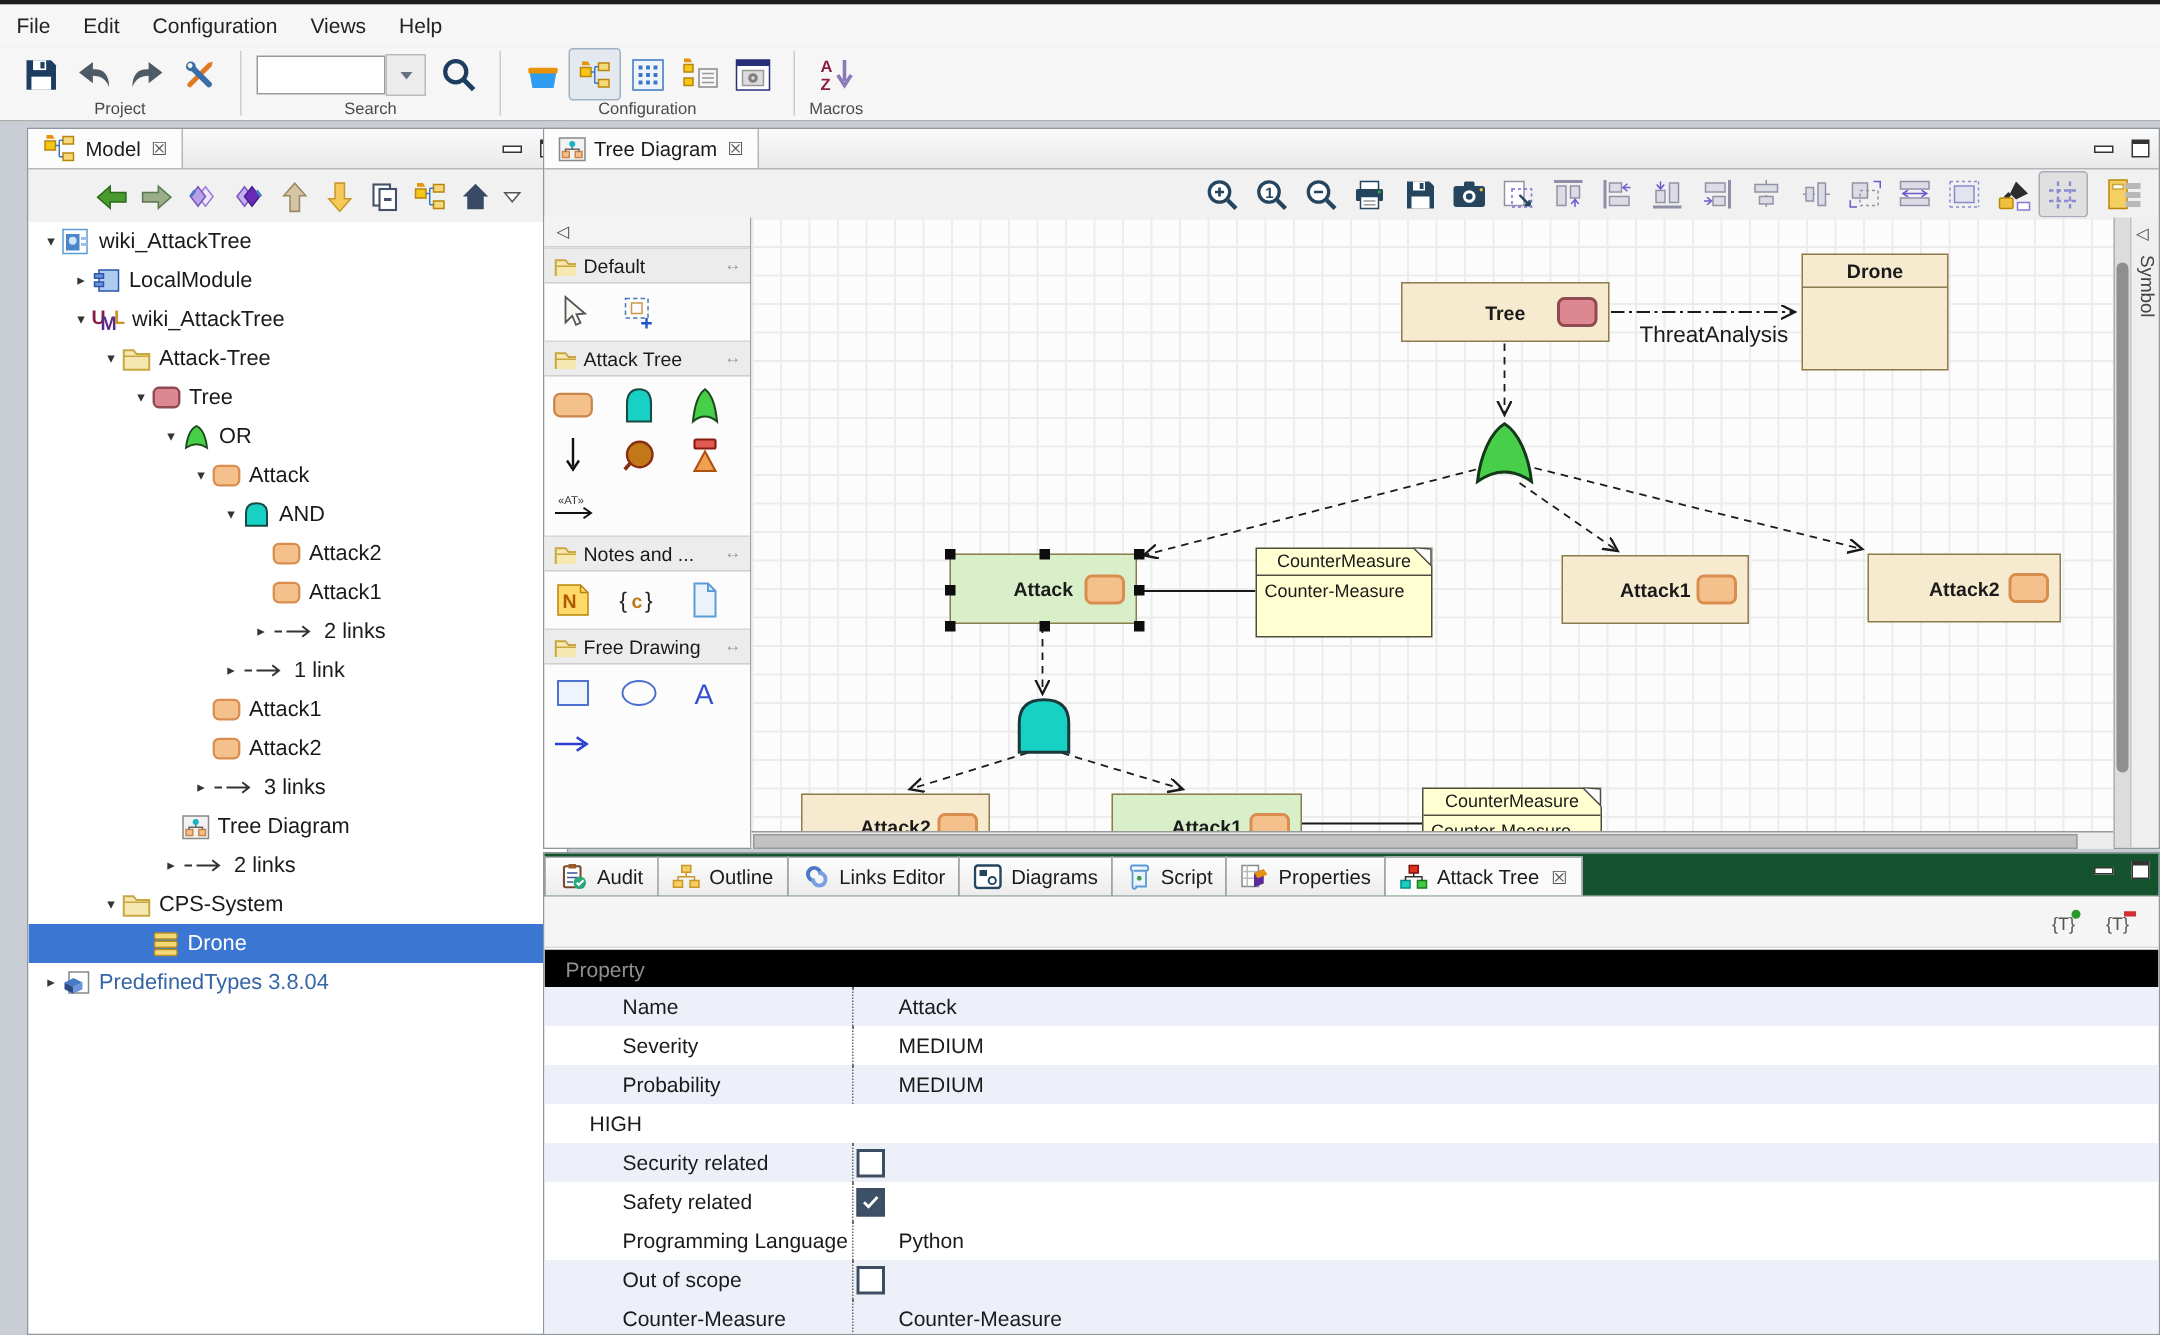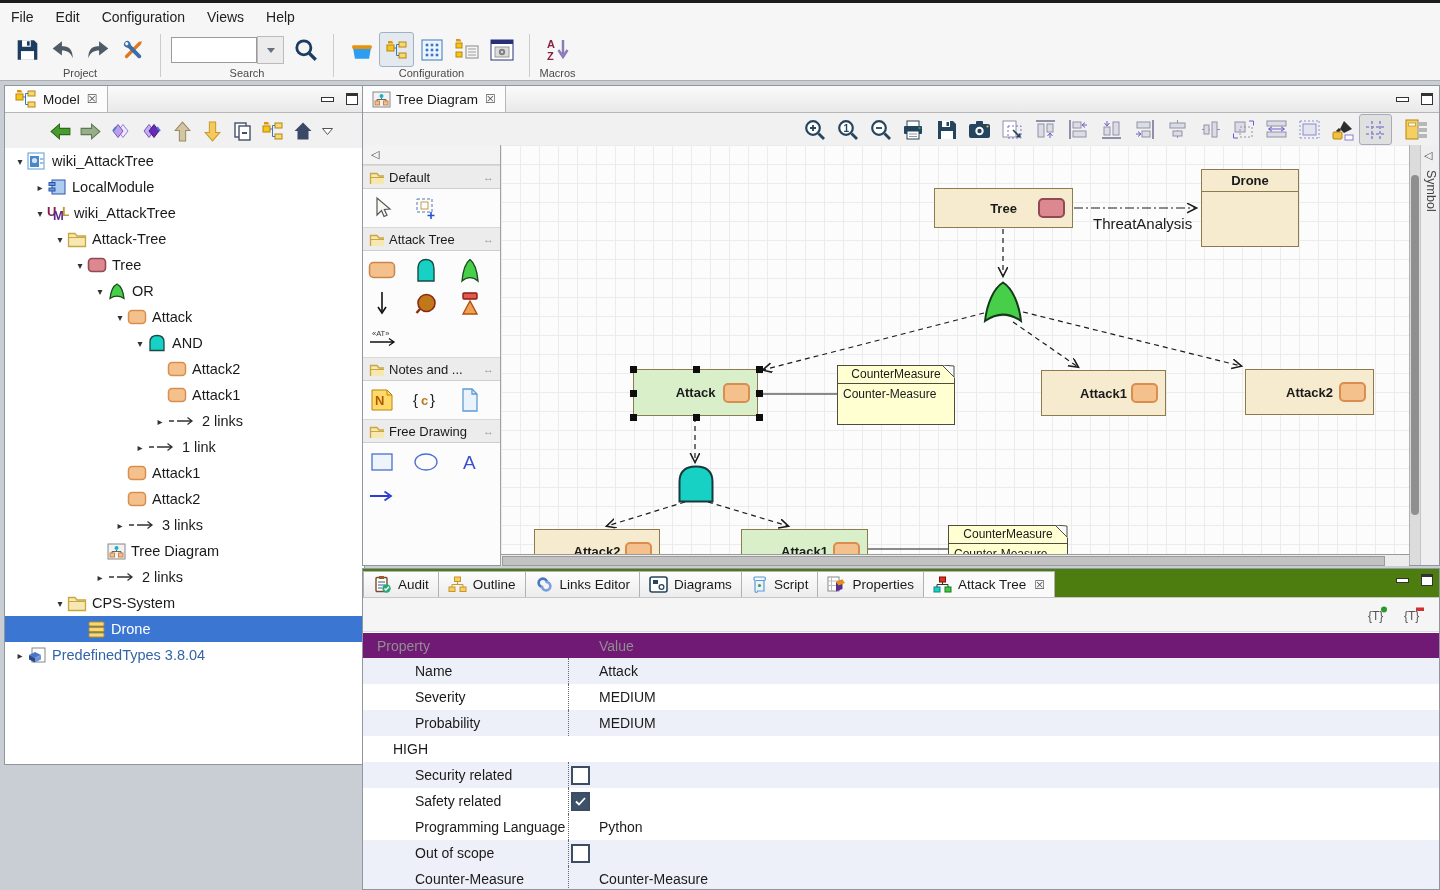--- a/index.html
+++ b/index.html
@@ -66,26 +66,26 @@
   .cblock .bh{height:21px;border-bottom:1px solid #8c7b4e;text-align:center;font-weight:bold;font-size:13px;line-height:21px}
   .cnote{position:absolute;background:#ffffd2;border:1px solid #4c4c40;box-sizing:border-box;font-size:12px}
   .cnote .nh{height:17px;border-bottom:1px solid #4c4c40;text-align:center;line-height:16px}
   .cnote .nb{padding:3px 5px}
   .cgate{position:absolute}
   .edge-label{position:absolute;font-size:15px;color:#1a1a1a}
   
   .btab{display:flex;align-items:center;gap:6px;padding:0 9px;font-size:13.5px;background:linear-gradient(#fdfdfd,#ececec);border:1px solid #b2b2b2;border-left:none;border-bottom:none}
   .btab:first-child{border-left:1px solid #b2b2b2}
   .btab.active{background:#fafafa}
-  #bp-tabbar{height:29px;display:flex;background:#4d7c0f;border-bottom:1px solid #c6c6c6;padding-top:2px;box-sizing:border-box}
+  #bp-tabbar{height:29px;display:flex;background:#14532d;border-bottom:1px solid #c6c6c6;padding-top:2px;box-sizing:border-box}
   #bp-strip{height:33px;background:#f5f5f5;display:flex;align-items:center;justify-content:flex-end;gap:14px;padding-right:14px;border-bottom:1px solid #dcdcdc}
   #bp-table{position:absolute;top:64px;left:0;right:0;bottom:0;background:#fff;overflow:hidden}
   .prow{height:26px;display:flex;font-size:14px}
   .prow.alt{background:#edf0f8}
-  .prow.header{height:25px;color:#8f8f8f;background:#701a75}
+  .prow.header{height:25px;color:#8f8f8f;background:#000000}
   .pc1{width:206px;flex:none;padding-left:14px;display:flex;align-items:center;border-right:1px dotted #6a6a6a;box-sizing:border-box}
   .prow.header .pc1{border-right:1px dotted transparent}
   .prow:not(.header) .pc1{padding-left:52px}
   .pc2{flex:1;display:flex;align-items:center}
   .pc2 .vtext{margin-left:30px}
   .cbx{width:15px;height:15px;border:2px solid #3c4d63;background:#fff;margin-left:2px;display:flex;align-items:center;justify-content:center}
   .cbx.checked{background:#3d5269}
   svg{display:block}
 </style>
 </head>
@@ -211,21 +211,21 @@
         <svg width="26" height="26" viewBox="0 0 26 26">
           <text x="2" y="11" font-size="11" font-weight="bold" fill="#8a2040">A</text>
           <text x="2" y="23" font-size="11" font-weight="bold" fill="#8a2040">Z</text>
           <path d="M18 3 V17 M13.5 13 L18 20 L22.5 13" stroke="#8a7ab8" stroke-width="2.4" fill="none"></path>
         </svg>
       </div>
       <div class="tb-label">Macros</div>
     </div>
   </div>
 
-<div class="panel" id="model-panel" style="left:4px;top:85px;width:361px;height:680px">
+<div class="panel" id="model-panel" style="left:18px;top:85px;width:361px;height:805px">
   <div class="tabbar">
     <div class="tab">
       <span id="model-tab-icon">
           <svg width="24" height="22" viewBox="0 0 24 22">
             <path d="M3 2 h4 l1.5 2.5 h-5.5 z" fill="#e8920a"></path>
             <rect x="2" y="6" width="7" height="6" fill="#f5c518" stroke="#b8860b"></rect>
             <rect x="14" y="3" width="7" height="5" fill="#f5d878" stroke="#b8860b"></rect>
             <rect x="14" y="14" width="7" height="5" fill="#f5d878" stroke="#b8860b"></rect>
             <path d="M9 9 H11.5 M11.5 5.5 H14 M11.5 16.5 H14 M11.5 5.5 V16.5" stroke="#3a77c2" fill="none"></path>
           </svg>
@@ -1017,23 +1017,20 @@
           <text x="1" y="15" font-size="12" fill="#555">{T}</text>
           <rect x="13" y="2.5" width="8" height="3.5" fill="#d03030"></rect>
         </svg>
       </span>
     </div>
   <div id="bp-table">
     <div class="prow header">
       <div class="pc1">
           <span>Property</span>
         </div>
-      <div class="pc2">
-          <span class="vtext" style="margin-left:30px">Value</span>
-        </div>
     </div>
     <div id="bp-rows">
         <div class="prow alt">
           <div class="pc1">
             <span>Name</span>
           </div>
           <div class="pc2">
             <span class="vtext">Attack</span>
           </div>
         </div>

